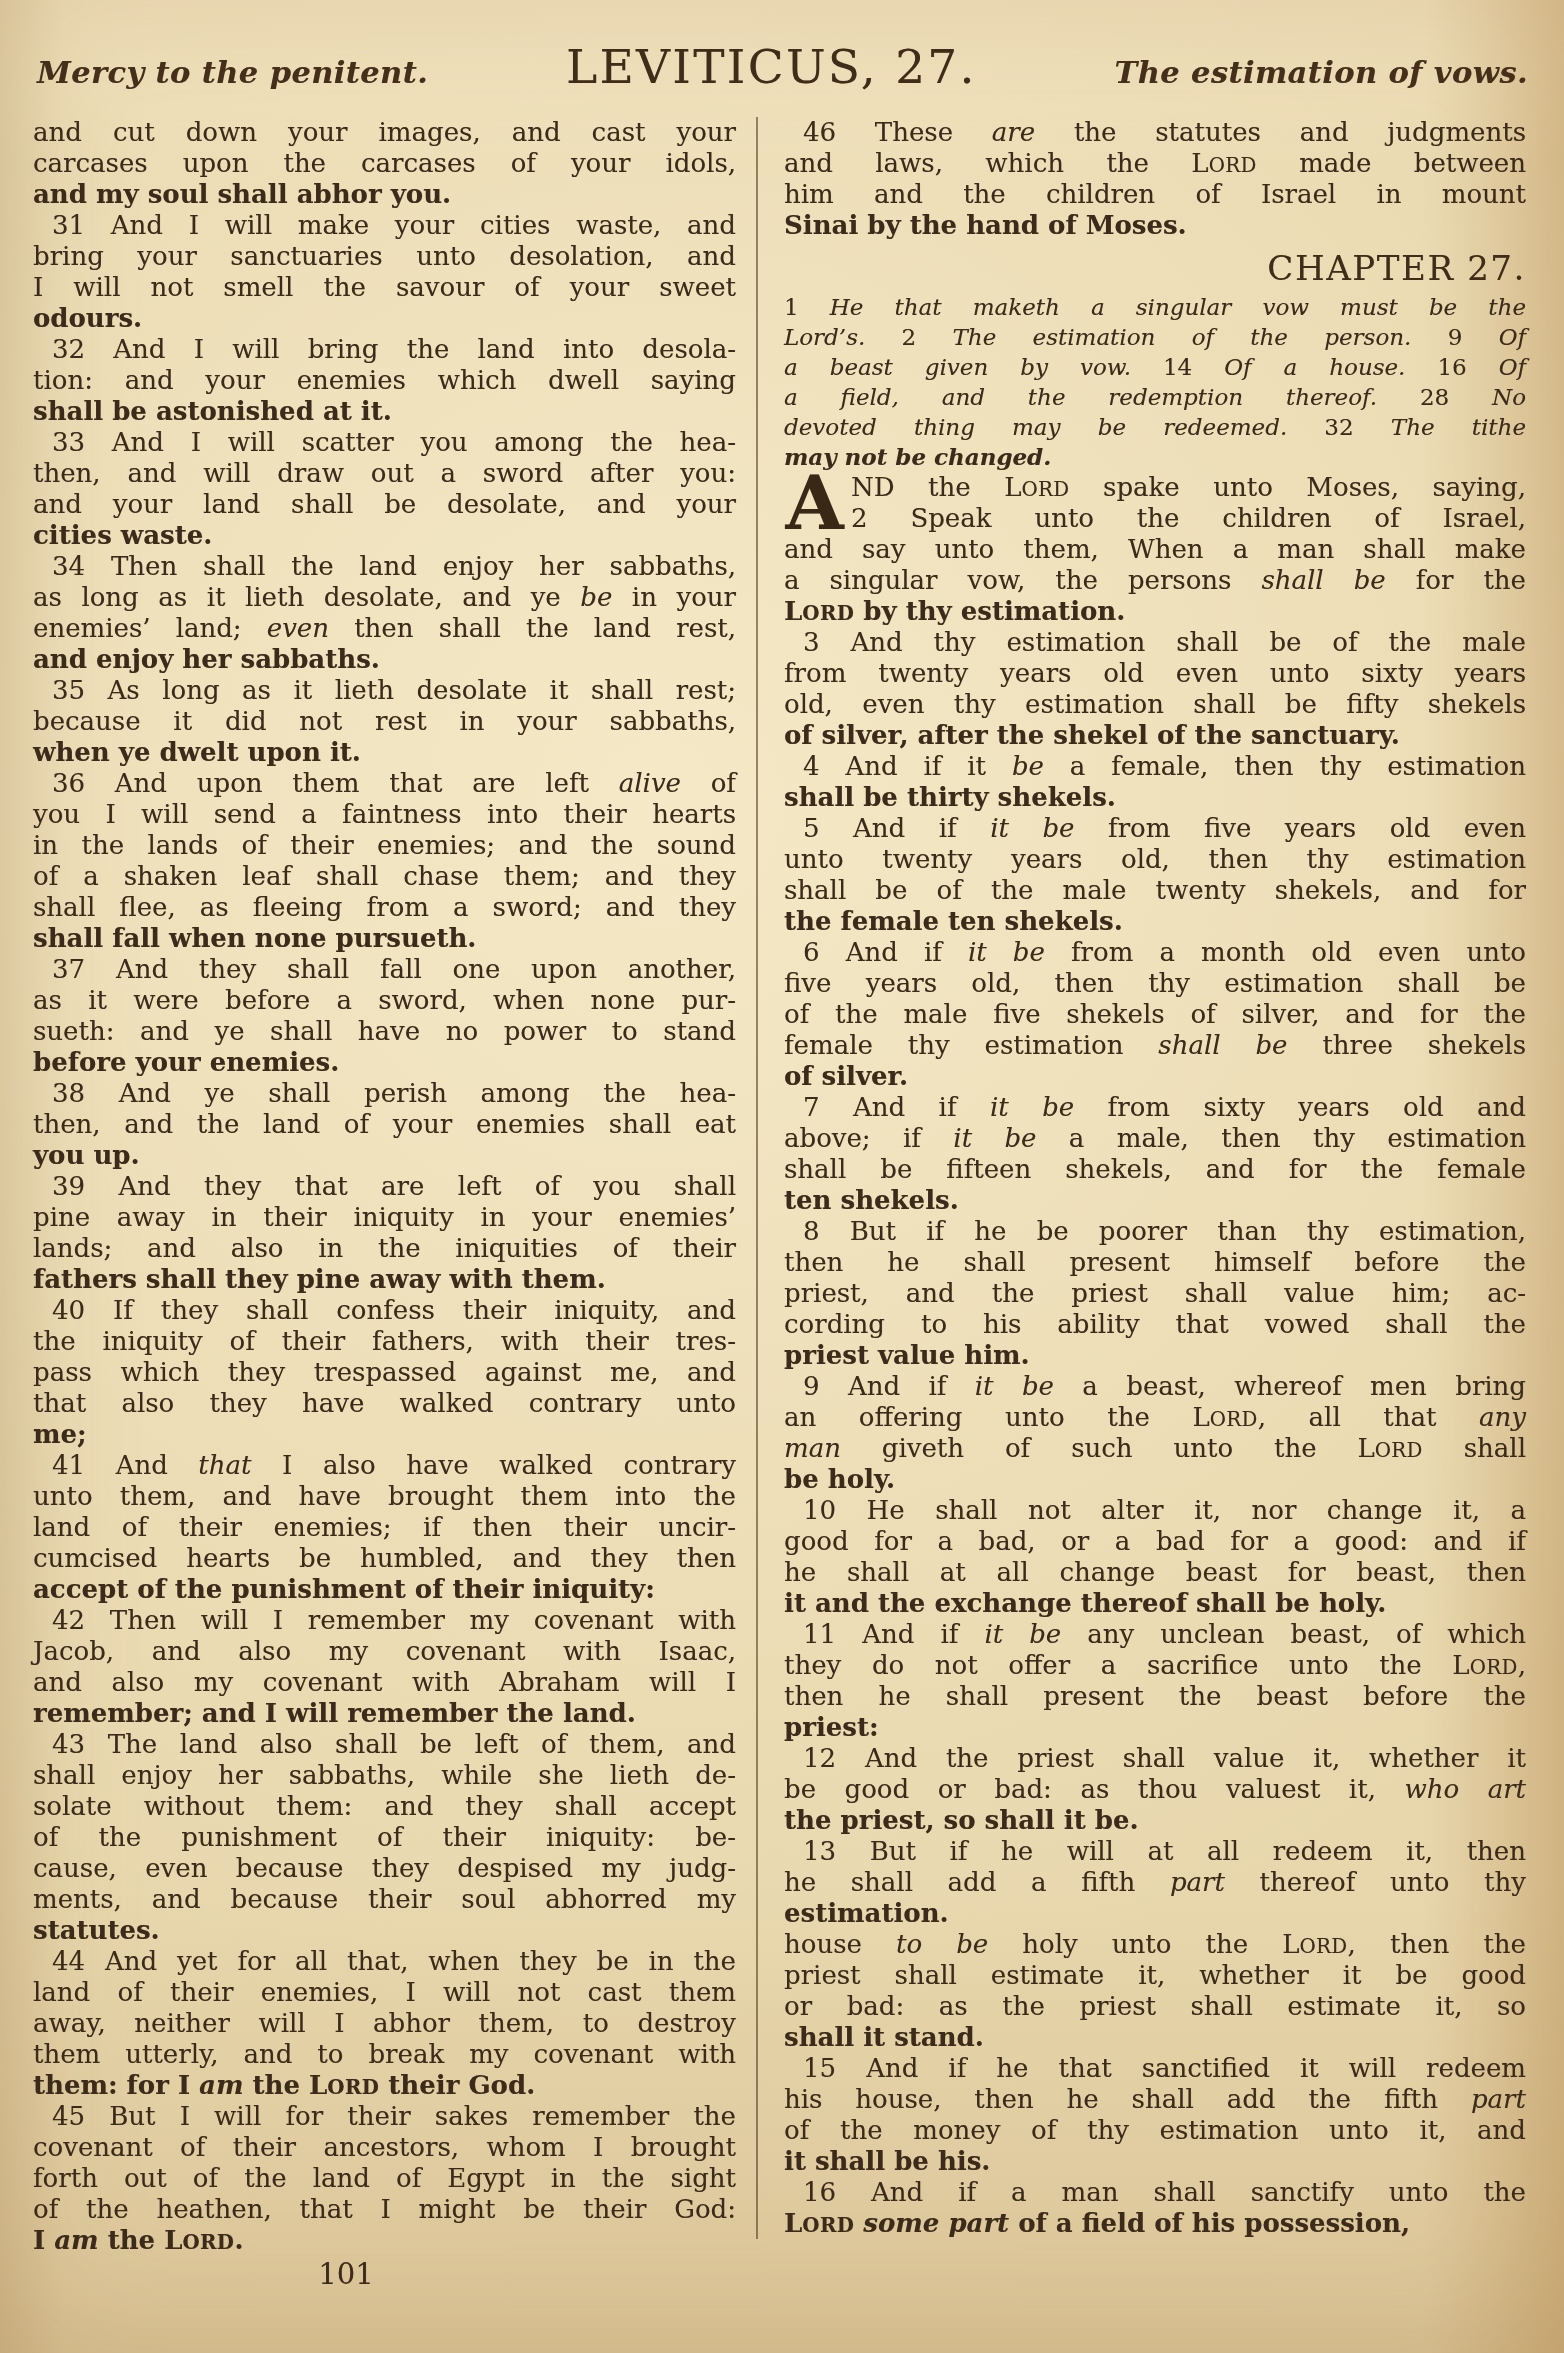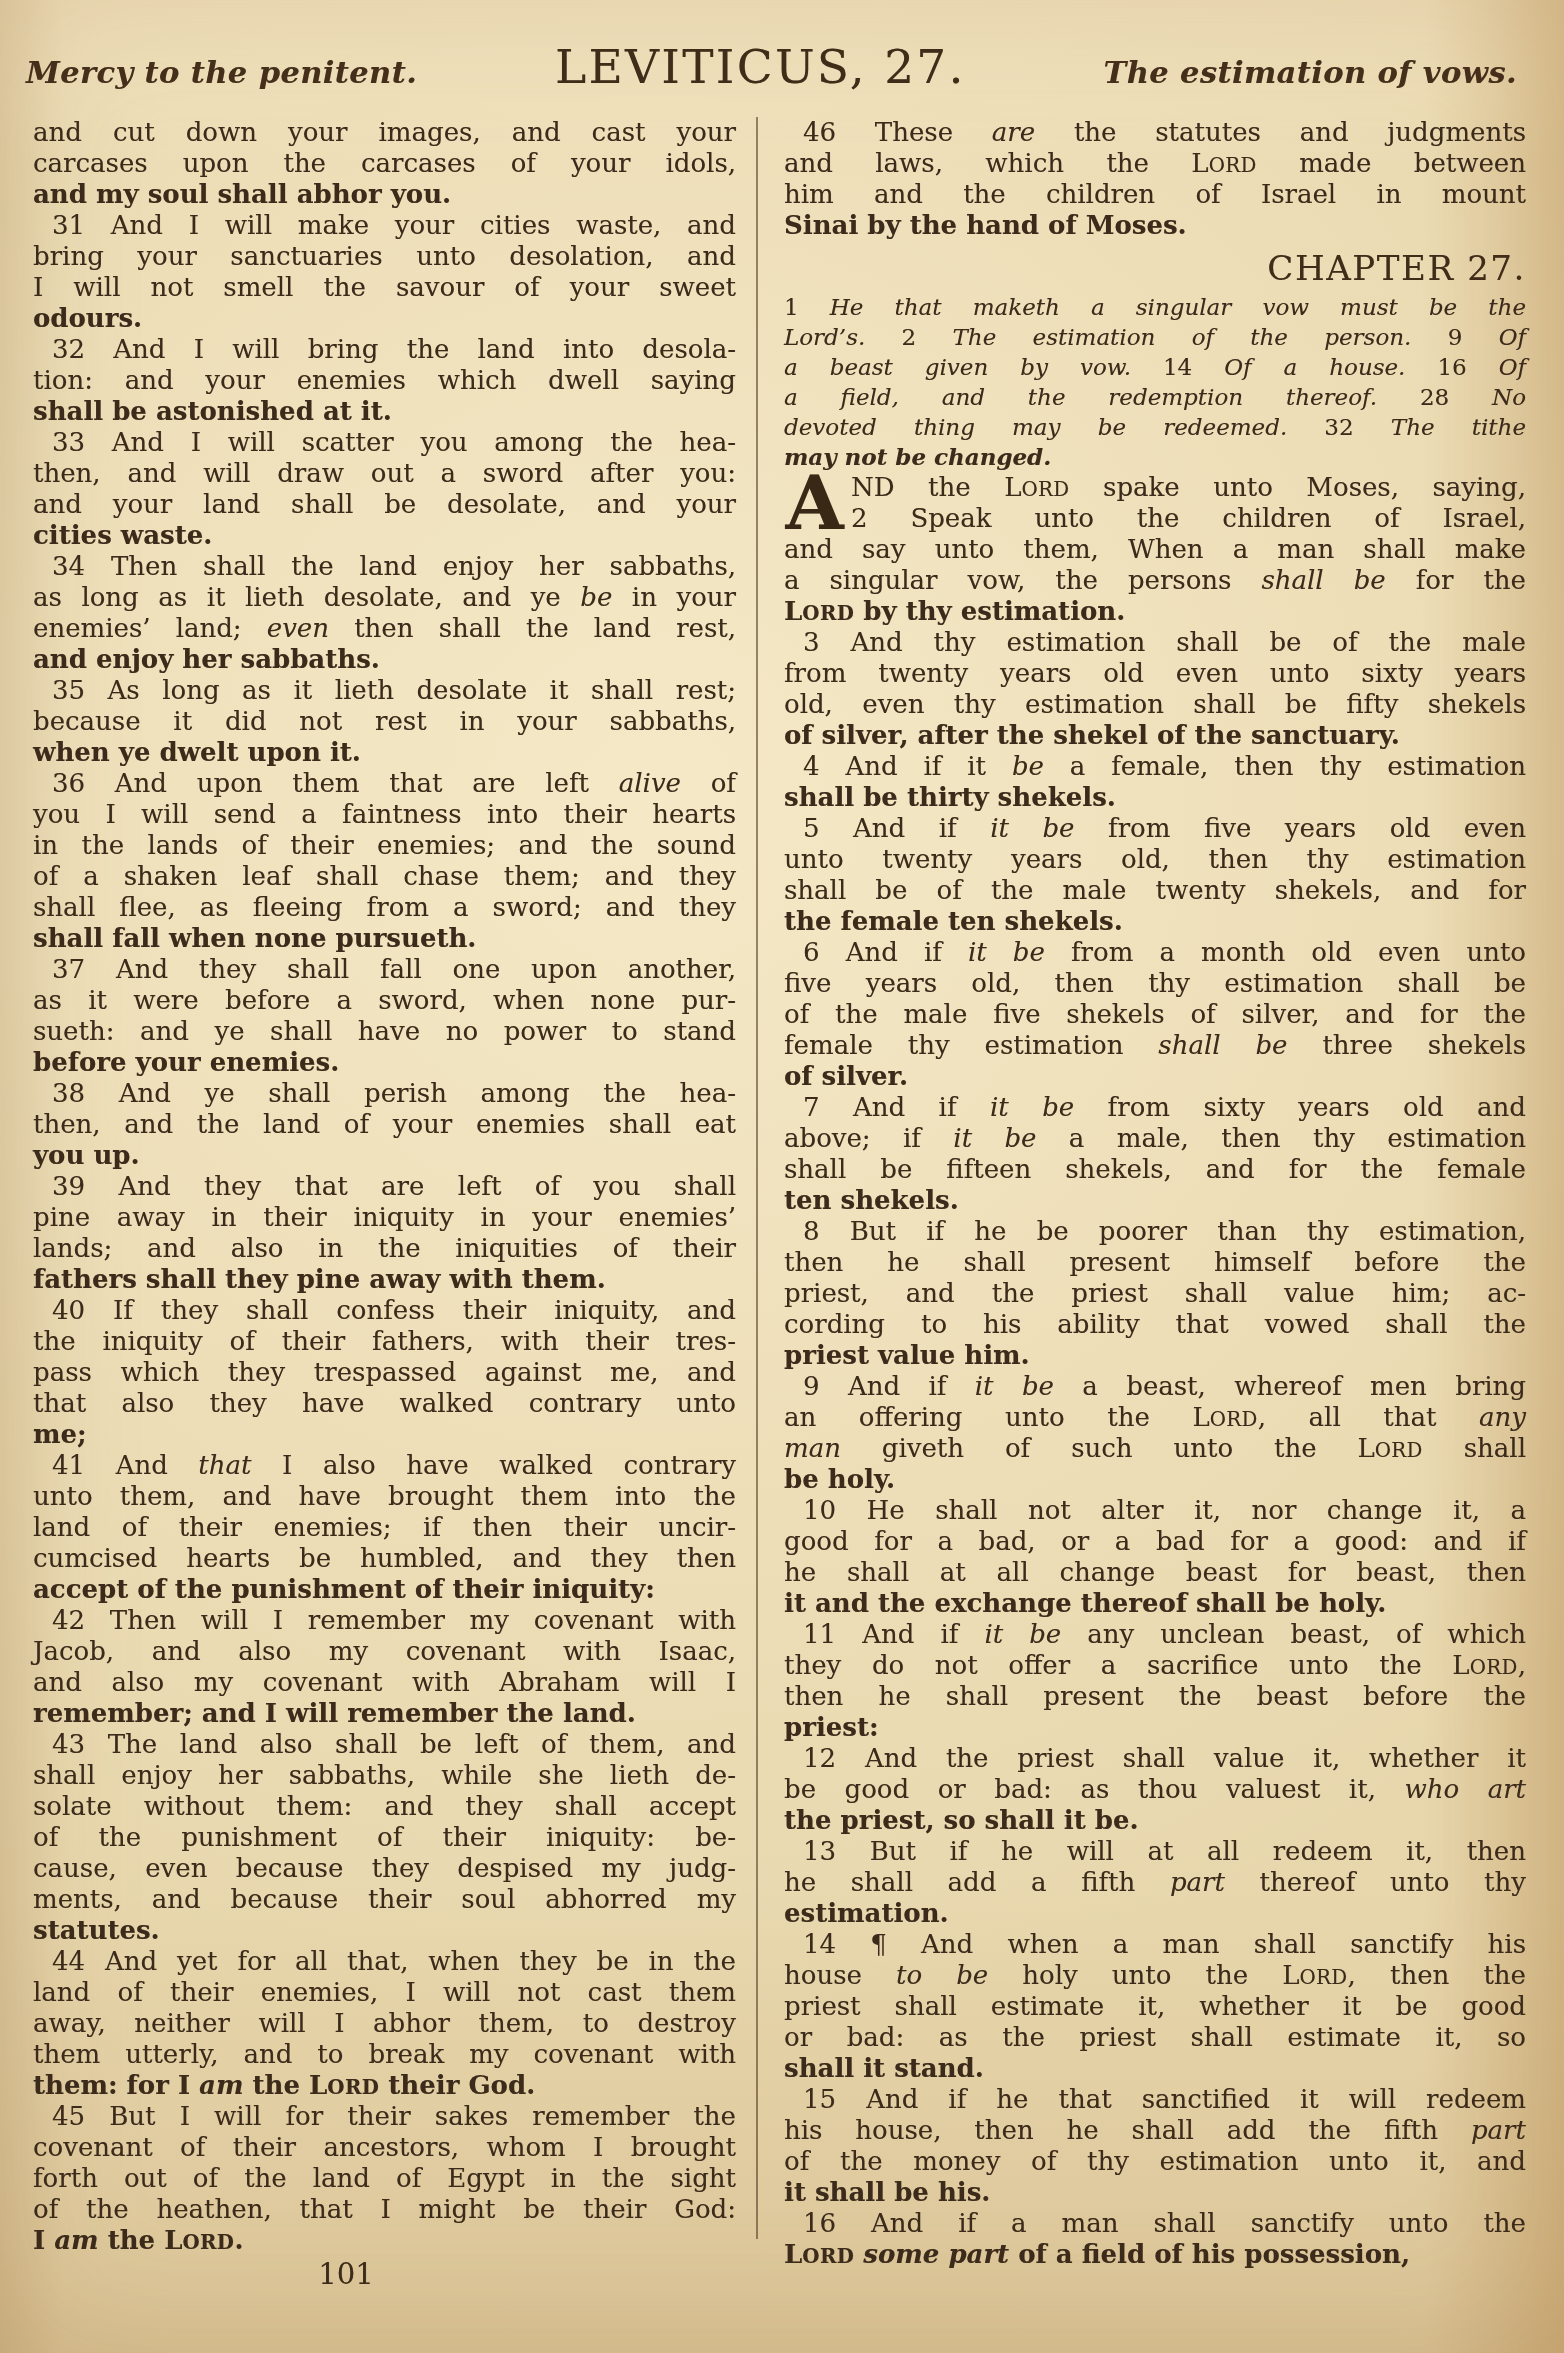--- a/index.html
+++ b/index.html
@@ -13,21 +13,21 @@
       radial-gradient(ellipse 130% 85% at 42% 34%, rgba(255,247,220,0.55), rgba(255,247,220,0) 62%),
       linear-gradient(90deg, rgba(130,90,35,0.10) 0%, rgba(130,90,35,0) 4%, rgba(130,90,35,0) 91%, rgba(170,115,45,0.25) 100%),
       linear-gradient(180deg, rgba(248,233,198,0.55) 0%, rgba(248,233,198,0) 7%, rgba(150,100,40,0) 80%, rgba(150,100,40,0.16) 100%),
       var(--paper,#e8d7ad);
     box-shadow: inset 0 0 141px rgba(140,95,40,0.22);
     overflow:hidden;
   }
   .page *{text-shadow:0.2px 0.2px 0.4px rgba(60,40,20,0.35);}
   
   .header{
-    position:absolute;top:39px;left:26px;width:1491px;
+    position:absolute;top:39px;left:37px;width:1491px;
     display:flex;justify-content:space-between;align-items:baseline;
   }
   .h-side{font-style:italic;font-weight:bold;font-size:30.5px;letter-spacing:0.4px;color:#452f1b;}
   .h-center{font-size:47px;letter-spacing:2.3px;color:#402c18;}
   
   .col{position:absolute;top:117px;font-size:26px;}
   .col-left{left:33px;width:703px;}
   .col-right{left:784px;width:742px;}
   .col-rule{
     position:absolute;top:117px;left:756px;width:1.6px;height:2122px;
@@ -204,21 +204,20 @@
         <div class="line f-i">11 And if <i>it be</i> any unclean beast, of which</div>
         <div class="line">they do not offer a sacrifice unto the L<span class="sc">ORD</span>,</div>
         <div class="line">then he shall present the beast before the</div>
         <div class="line f-l">priest:</div>
         <div class="line f-i">12 And the priest shall value it, whether it</div>
         <div class="line">be good or bad: as thou valuest it, <i>who art</i></div>
         <div class="line f-l">the priest, so shall it be.</div>
         <div class="line f-i">13 But if he will at all redeem it, then</div>
         <div class="line">he shall add a fifth <i>part</i> thereof unto thy</div>
         <div class="line f-l">estimation.</div>
-        <div class="line f-i">14 ¶ And when a man shall sanctify his</div>
         <div class="line">house <i>to be</i> holy unto the L<span class="sc">ORD</span>, then the</div>
         <div class="line">priest shall estimate it, whether it be good</div>
         <div class="line">or bad: as the priest shall estimate it, so</div>
         <div class="line f-l">shall it stand.</div>
         <div class="line f-i">15 And if he that sanctified it will redeem</div>
         <div class="line">his house, then he shall add the fifth <i>part</i></div>
         <div class="line">of the money of thy estimation unto it, and</div>
         <div class="line f-l">it shall be his.</div>
         <div class="line f-i">16 And if a man shall sanctify unto the</div>
         <div class="line f-l">L<span class="sc">ORD</span> <i>some part</i> of a field of his possession,</div>

